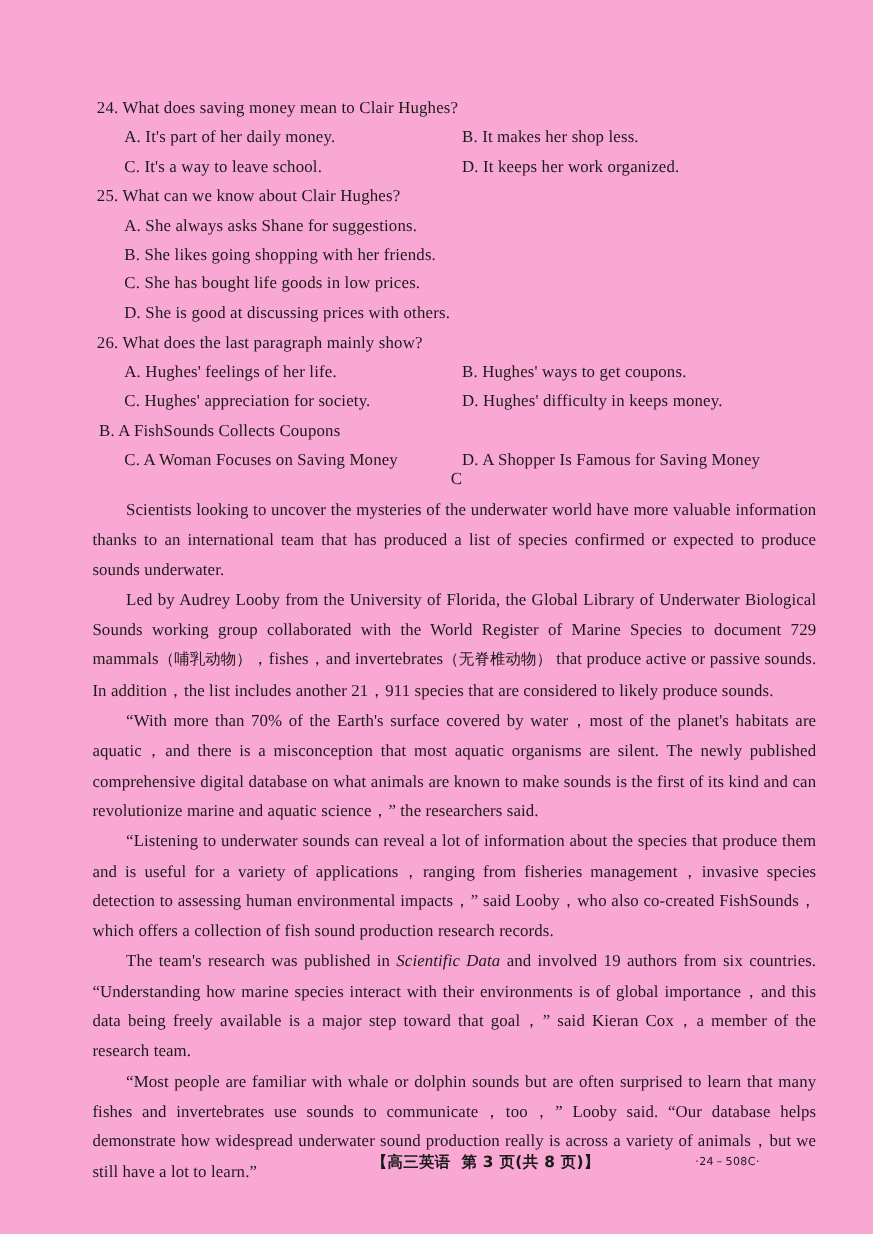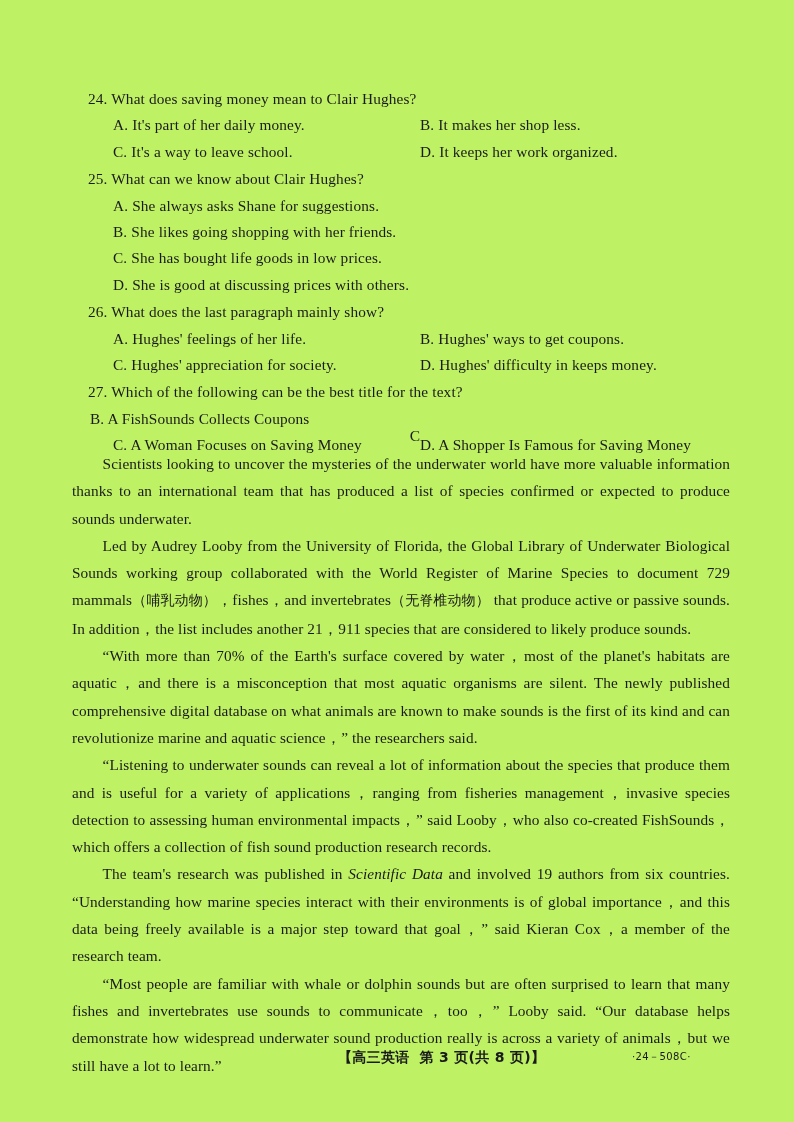--- a/index.html
+++ b/index.html
@@ -14,21 +14,21 @@
     font-family: "Liberation Serif", "DejaVu Serif", serif;
     color: #1a1a1a;
     overflow: hidden;
   }
 
   .page {
     position: absolute;
     left: 0; top: 0;
     width: 794px;
     height: 1122px;
-    background: #bef264;
+    background: #f9a8d4;
     text-decoration: underline;
   }
 
   
   .questions {
     position: absolute;
     left: 88px;
     top: 86px;
     width: 660px;
   }
@@ -72,21 +72,21 @@
     font-size: 15.5px;
     line-height: 22px;
     letter-spacing: .2px;
     padding-left: 36px;
     box-sizing: border-box;
   }
 
   
   .passage {
     position: absolute;
-    left: 72px;
+    left: 84px;
     top: 450px;
     width: 658px;
   }
   .passage p {
     margin: 0;
     font-size: 15.3px;
     line-height: 27.3px;
     text-align: justify;
     text-justify: inter-word;
     text-indent: 2em;
@@ -176,21 +176,20 @@
         <span class="opt left">A. Hughes' feelings of her life.</span>
         <span class="opt right">B. Hughes' ways to get coupons.</span>
       </div>
       <div class="opt-row">
         <span class="opt left">C. Hughes' appreciation for society.</span>
         <span class="opt right">D. Hughes' difficulty in keeps money.</span>
       </div>
     </div>
 
     <div class="question">
-      <div class="q-stem">27. Which of the following can be the best title for the text?</div>
       <div class="opt-row">
         <span class="opt right">B. A FishSounds Collects Coupons</span>
       </div>
       <div class="opt-row">
         <span class="opt left">C. A Woman Focuses on Saving Money</span>
         <span class="opt right">D. A Shopper Is Famous for Saving Money</span>
       </div>
     </div>
 
   </div>

